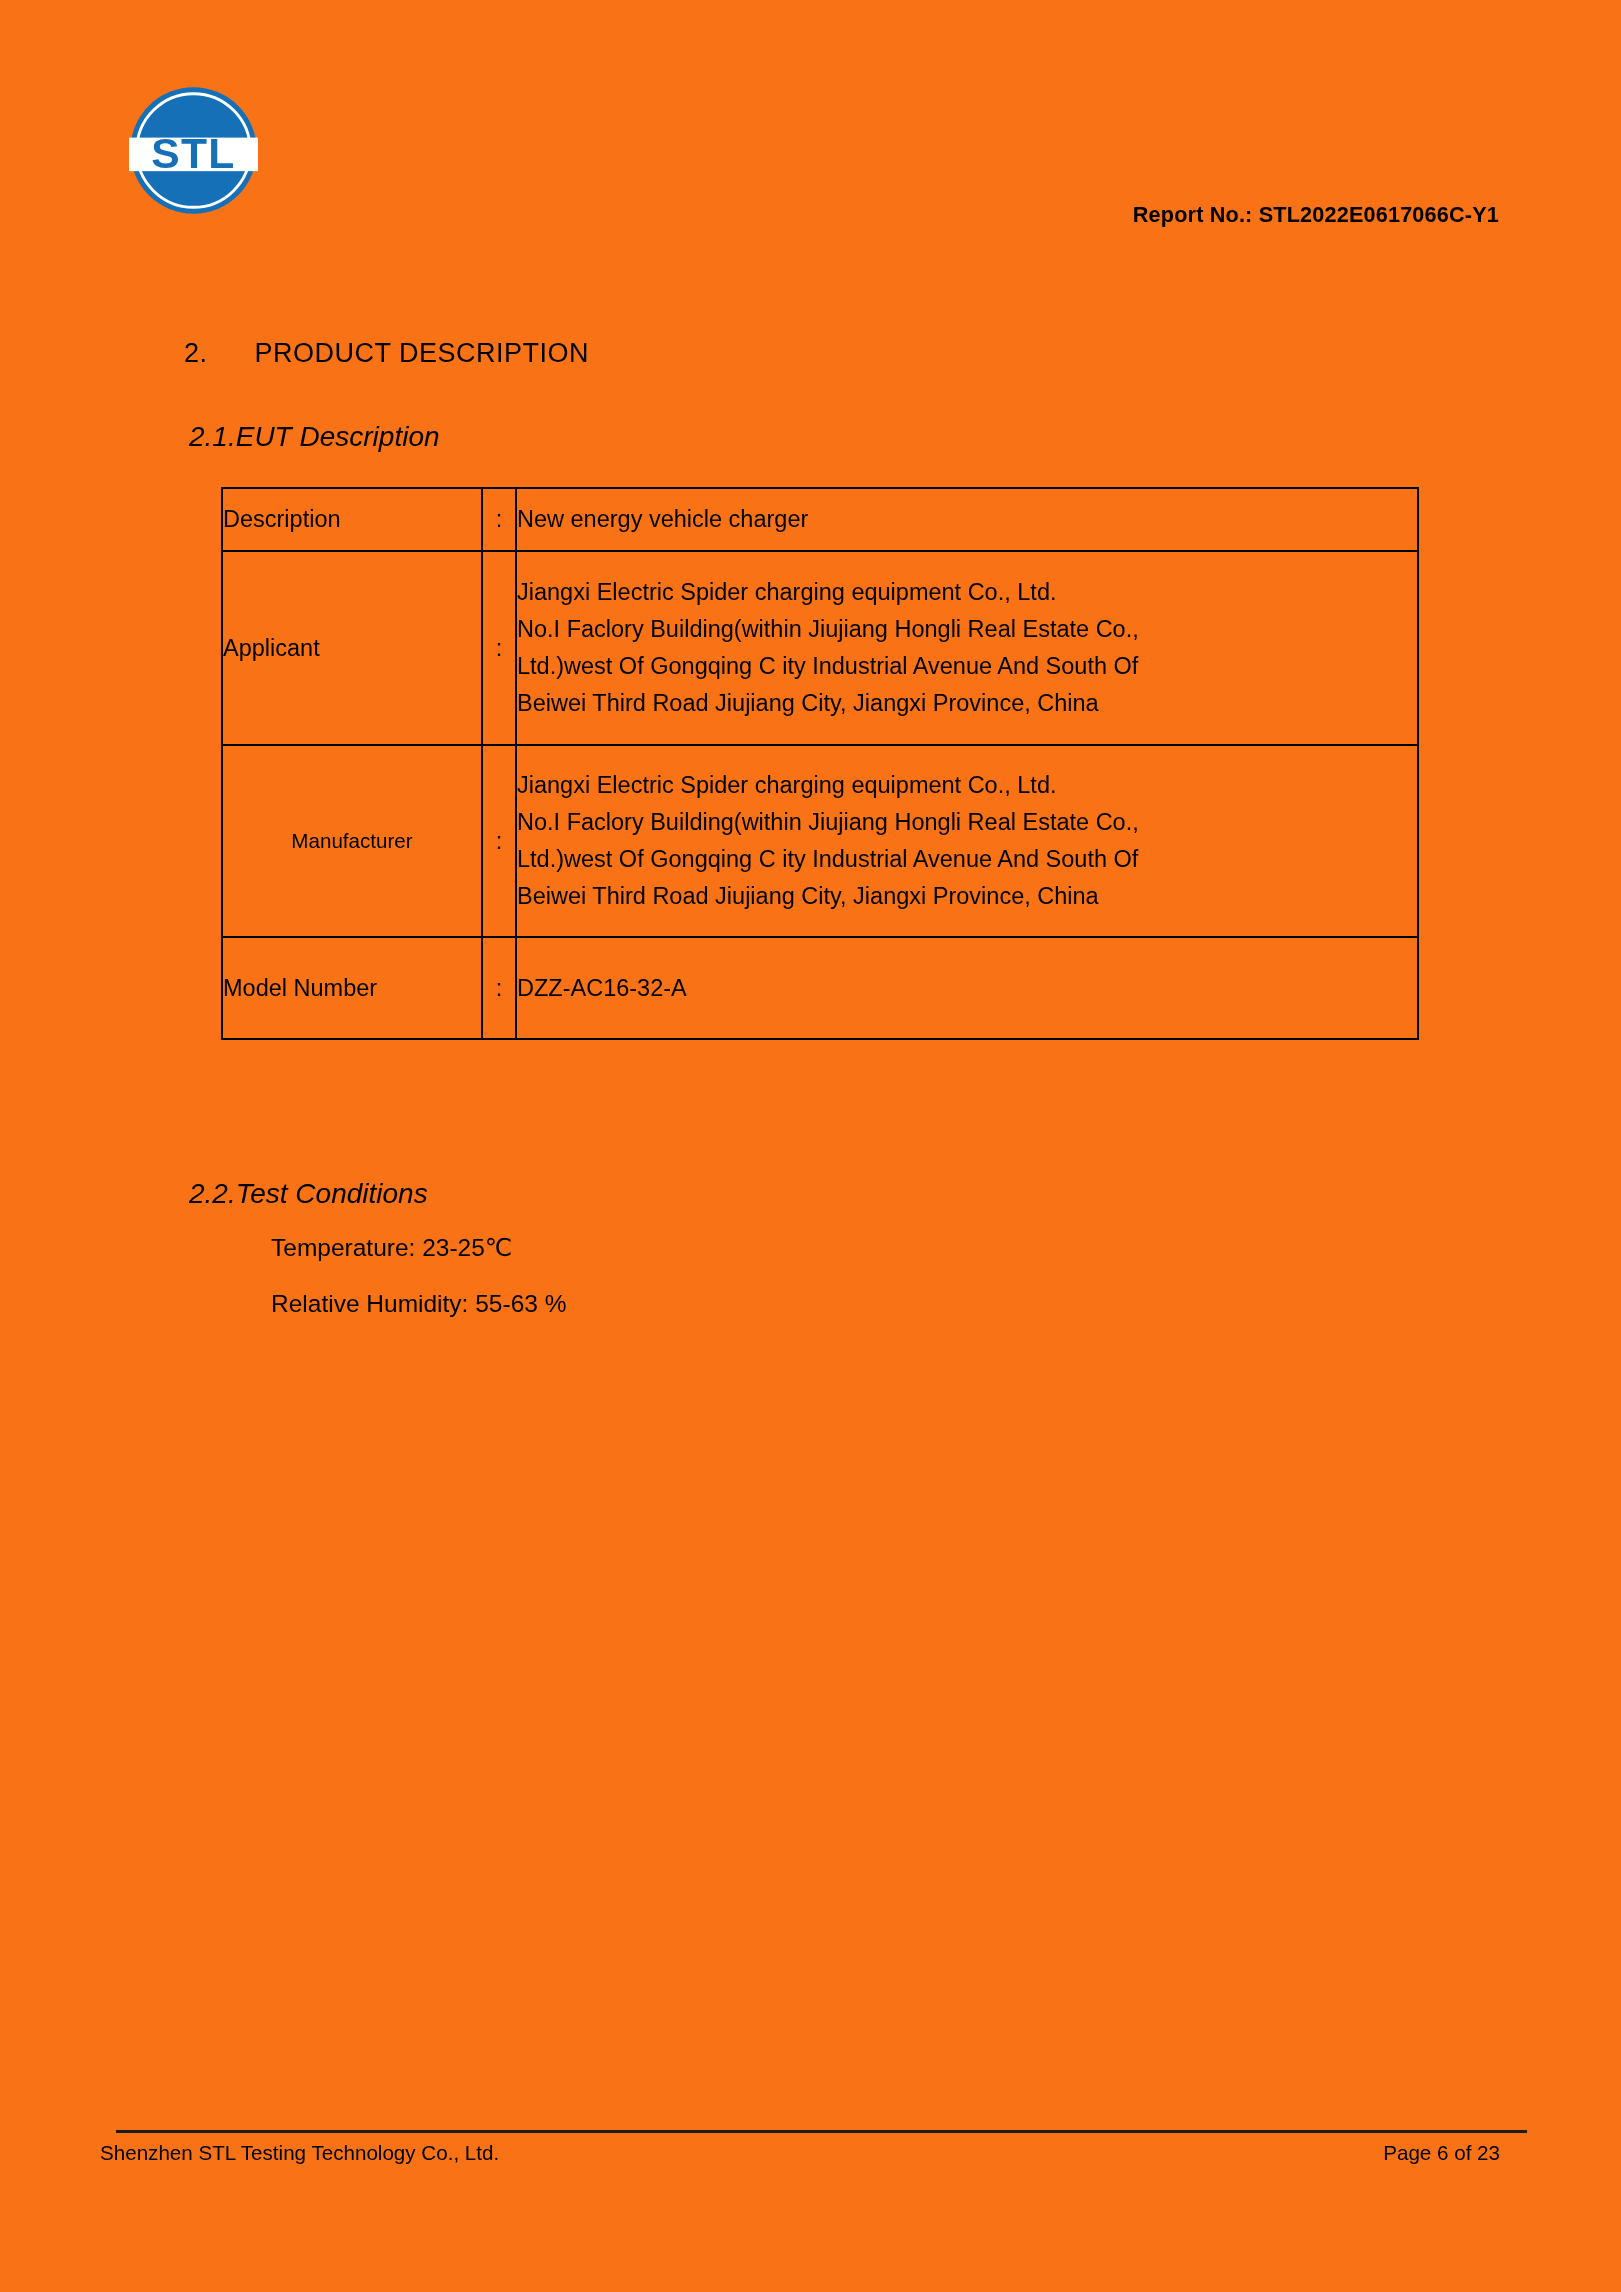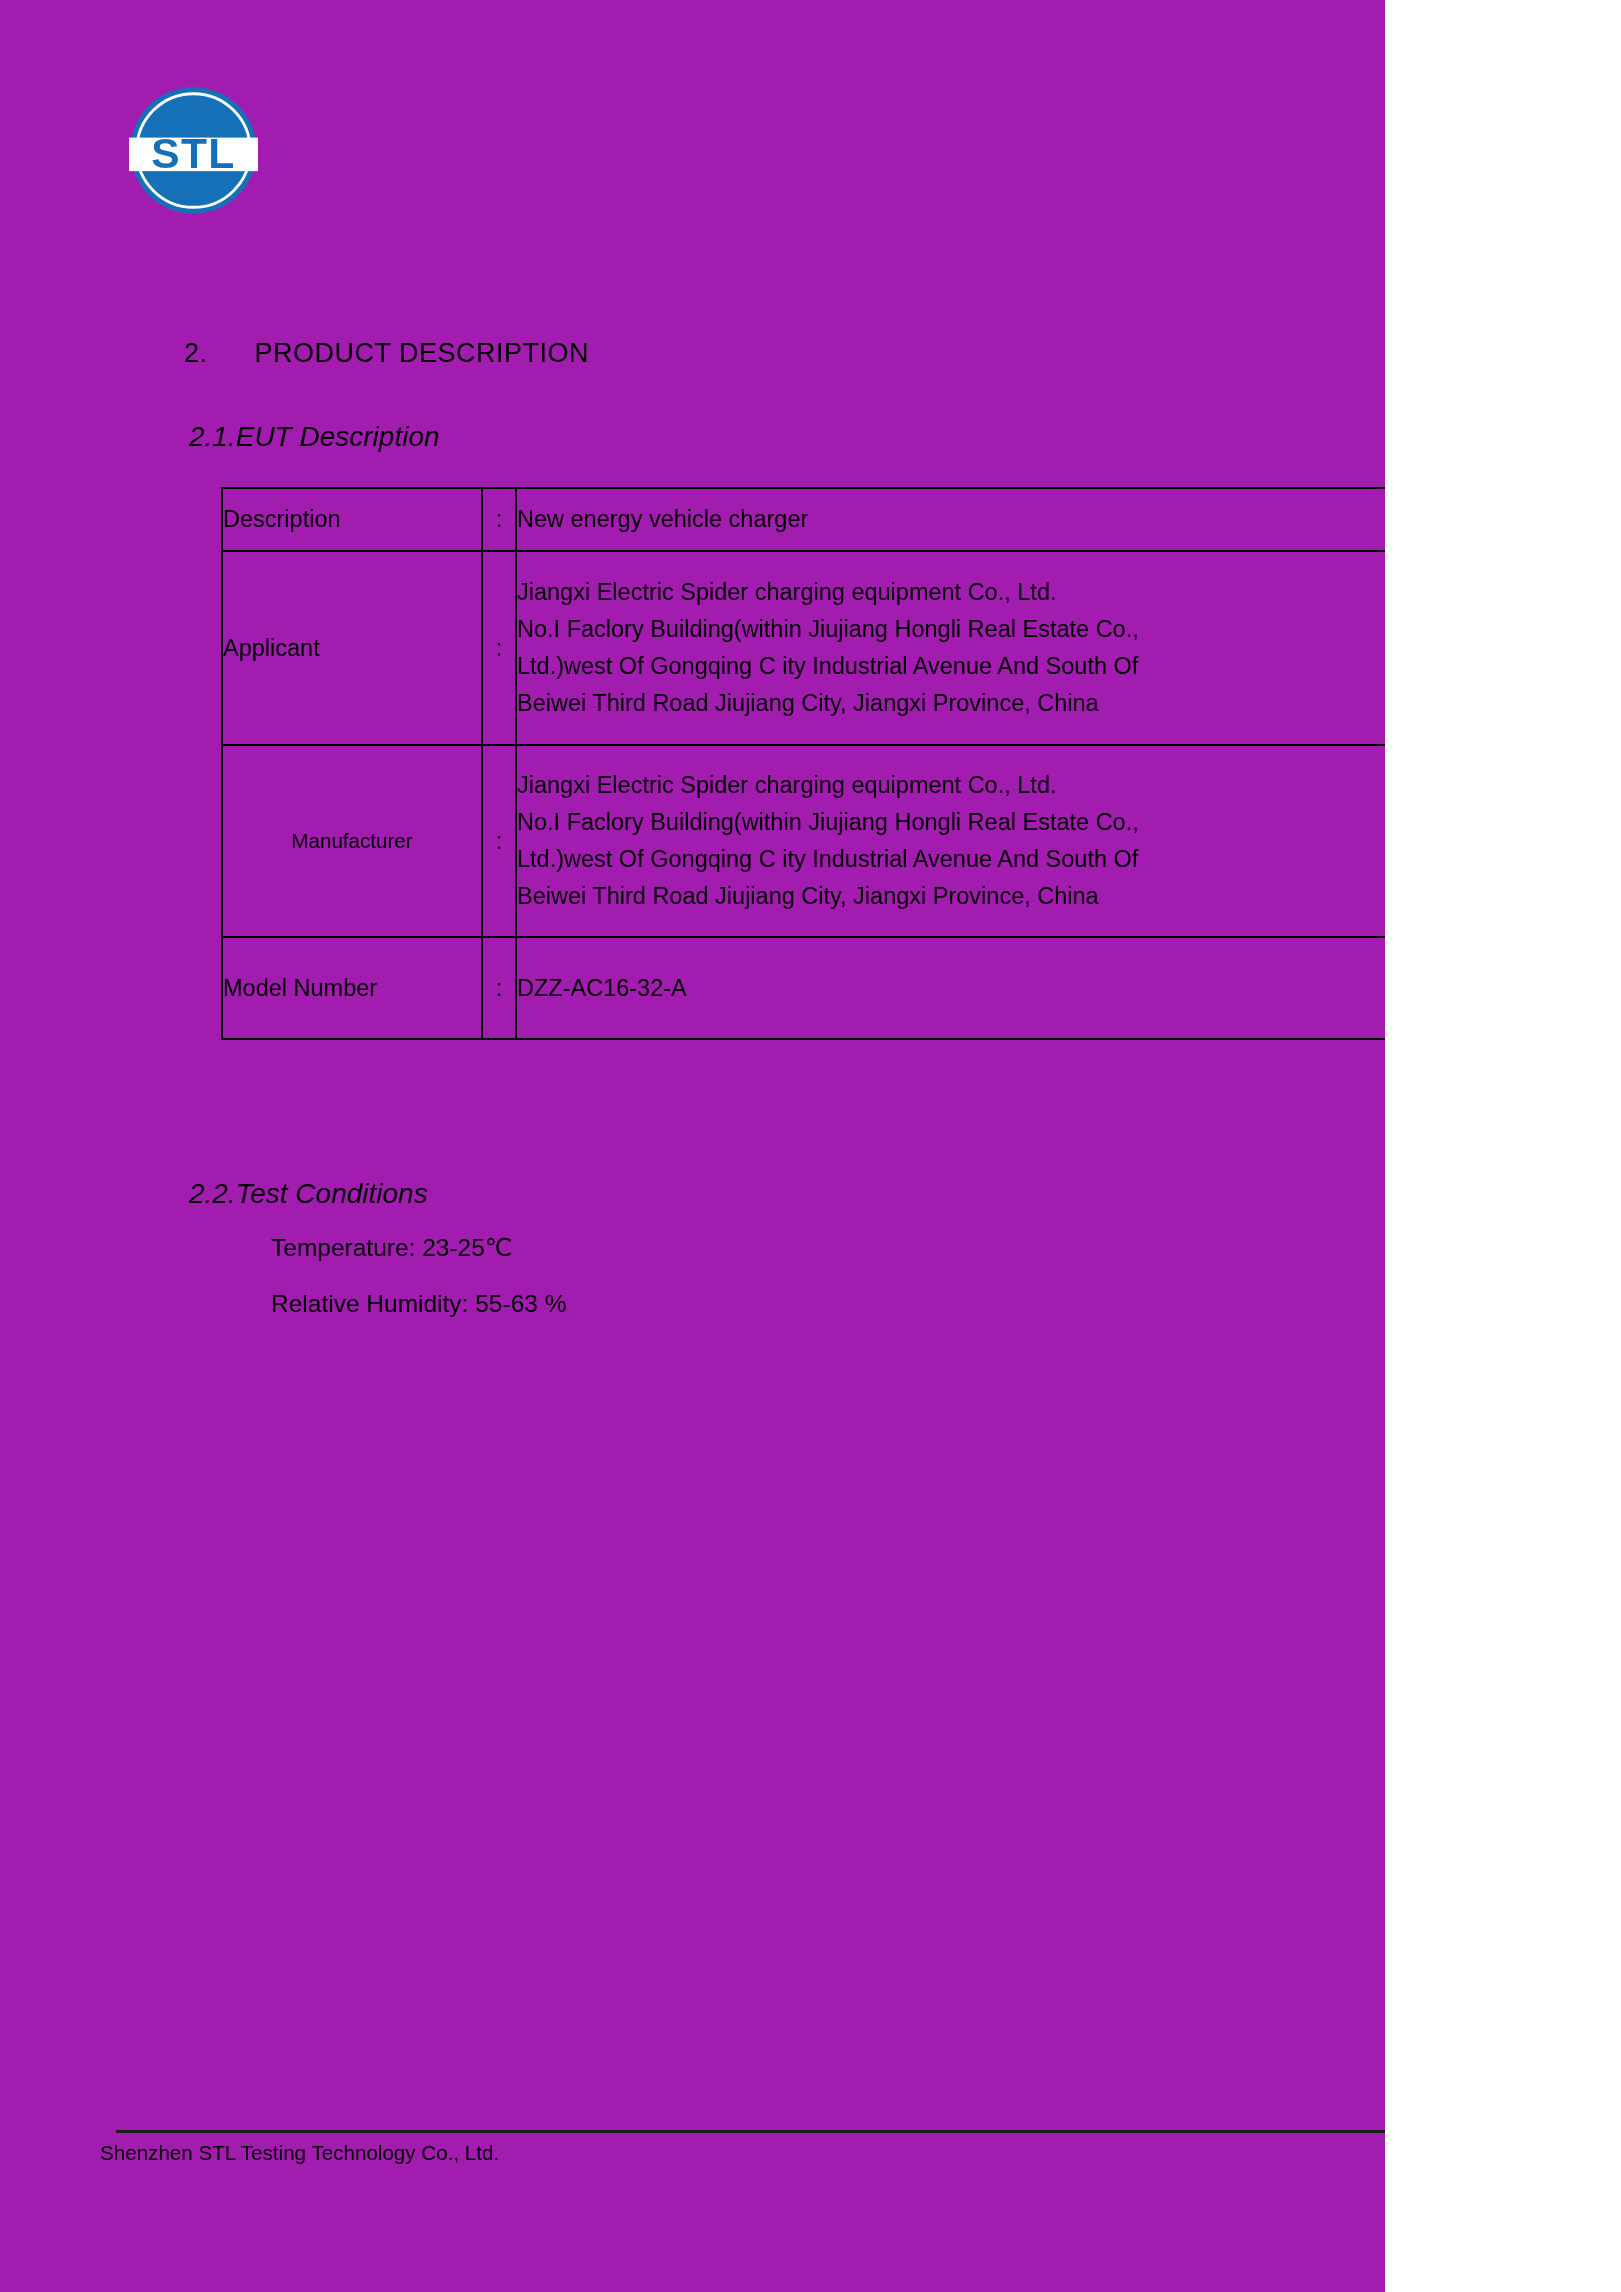--- a/index.html
+++ b/index.html
@@ -1,20 +1,20 @@
 <!DOCTYPE html>
 <html><head>
 <meta charset="utf-8">
 <style>
   html,body{margin:0;padding:0;background:#ffffff;}
   .page{
     position:relative;
-    width:1385px;
+    width:1621px;
     height:2293px;
-    background:#a21caf;
+    background:#f97316;
     font-family:"Liberation Sans","DejaVu Sans",sans-serif;
     color:#000000;
     overflow:hidden;
   }
 
   
   .logo{
     position:absolute;
     left:129px; top:86px;
     width:129px; height:129px;
@@ -108,20 +108,21 @@
 
   <div class="logo">
     <svg viewBox="0 0 100 100" width="129" height="129">
       <circle cx="50" cy="50" r="49" fill="#1570b8"></circle>
       <circle cx="50" cy="50" r="44" fill="none" stroke="#ffffff" stroke-width="2.2"></circle>
       <rect x="-2" y="40" width="104" height="26" fill="#ffffff"></rect>
       <text x="50" y="63.5" text-anchor="middle" font-family="Liberation Sans, DejaVu Sans, sans-serif" font-size="33" font-weight="800" letter-spacing="1" fill="#1570b8">STL</text>
     </svg>
   </div>
 
+  <div class="report-no">Report No.: STL2022E0617066C-Y1</div>
 
   <div class="h1">
     <span class="h1-num">2.</span><span class="h1-title">PRODUCT DESCRIPTION</span>
   </div>
 
   <div class="h2 eut">2.1.EUT Description</div>
 
   <table class="eut-table">
     <colgroup>
       <col style="width:260px">

